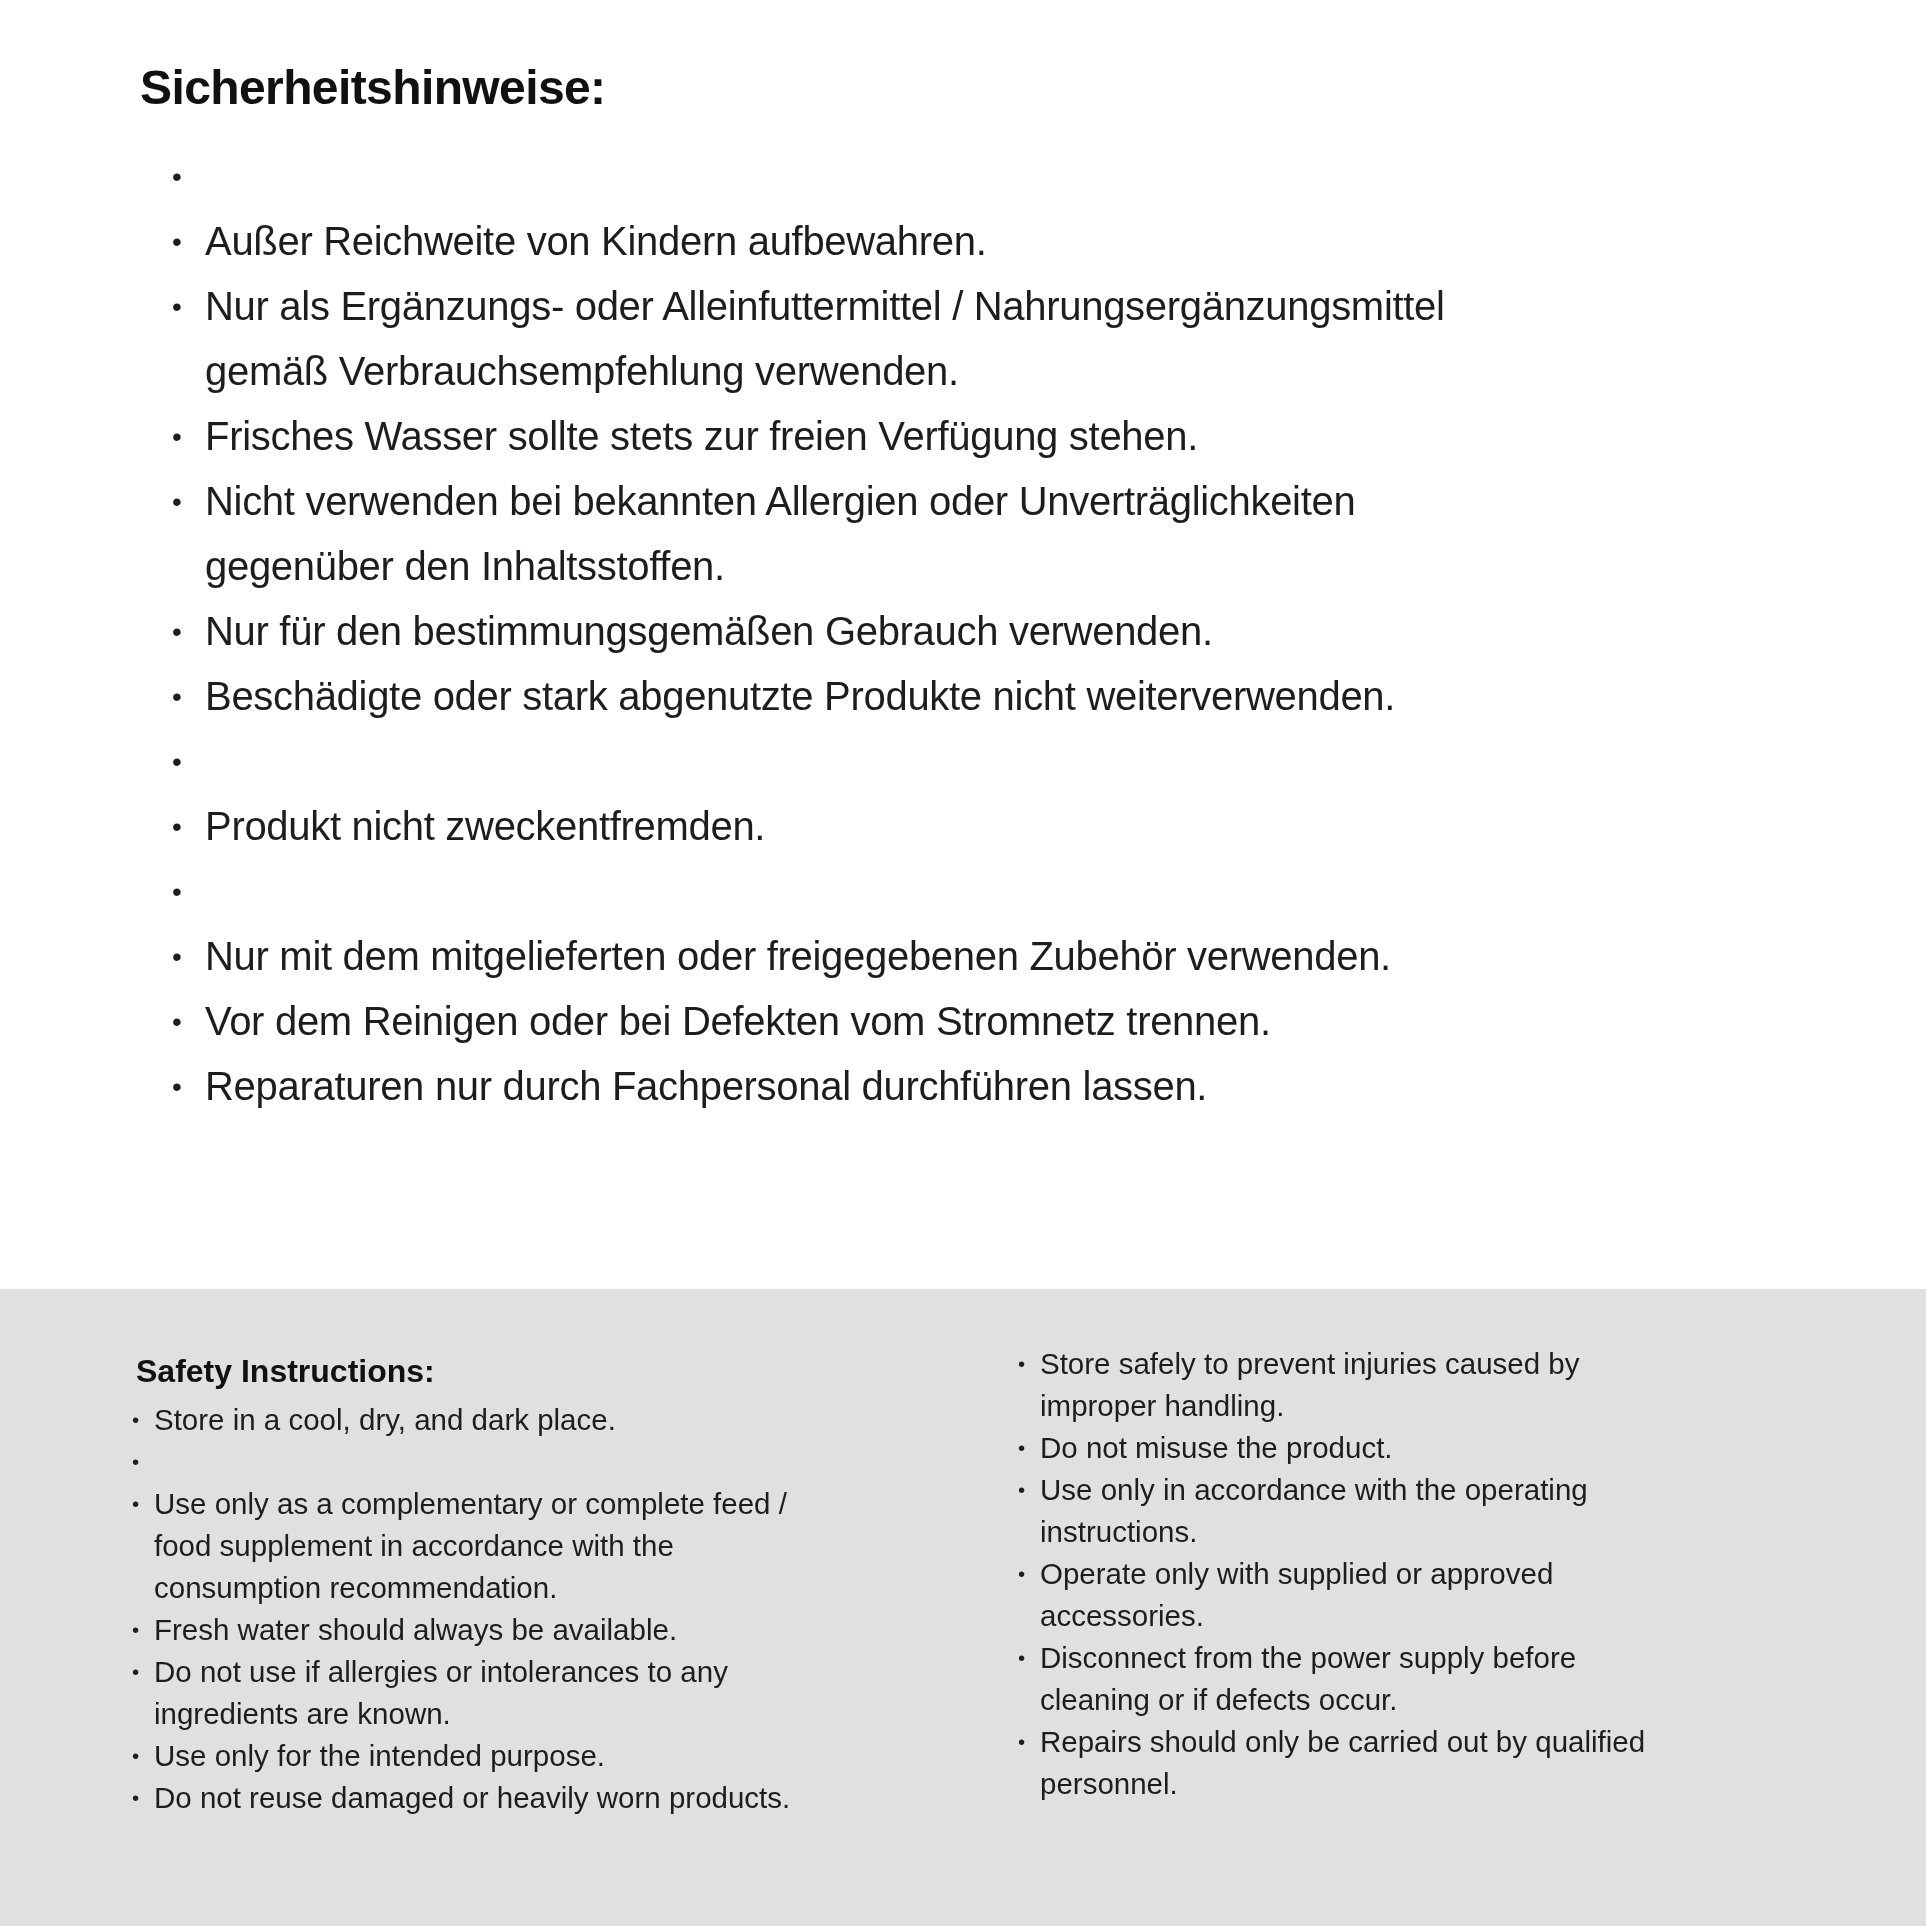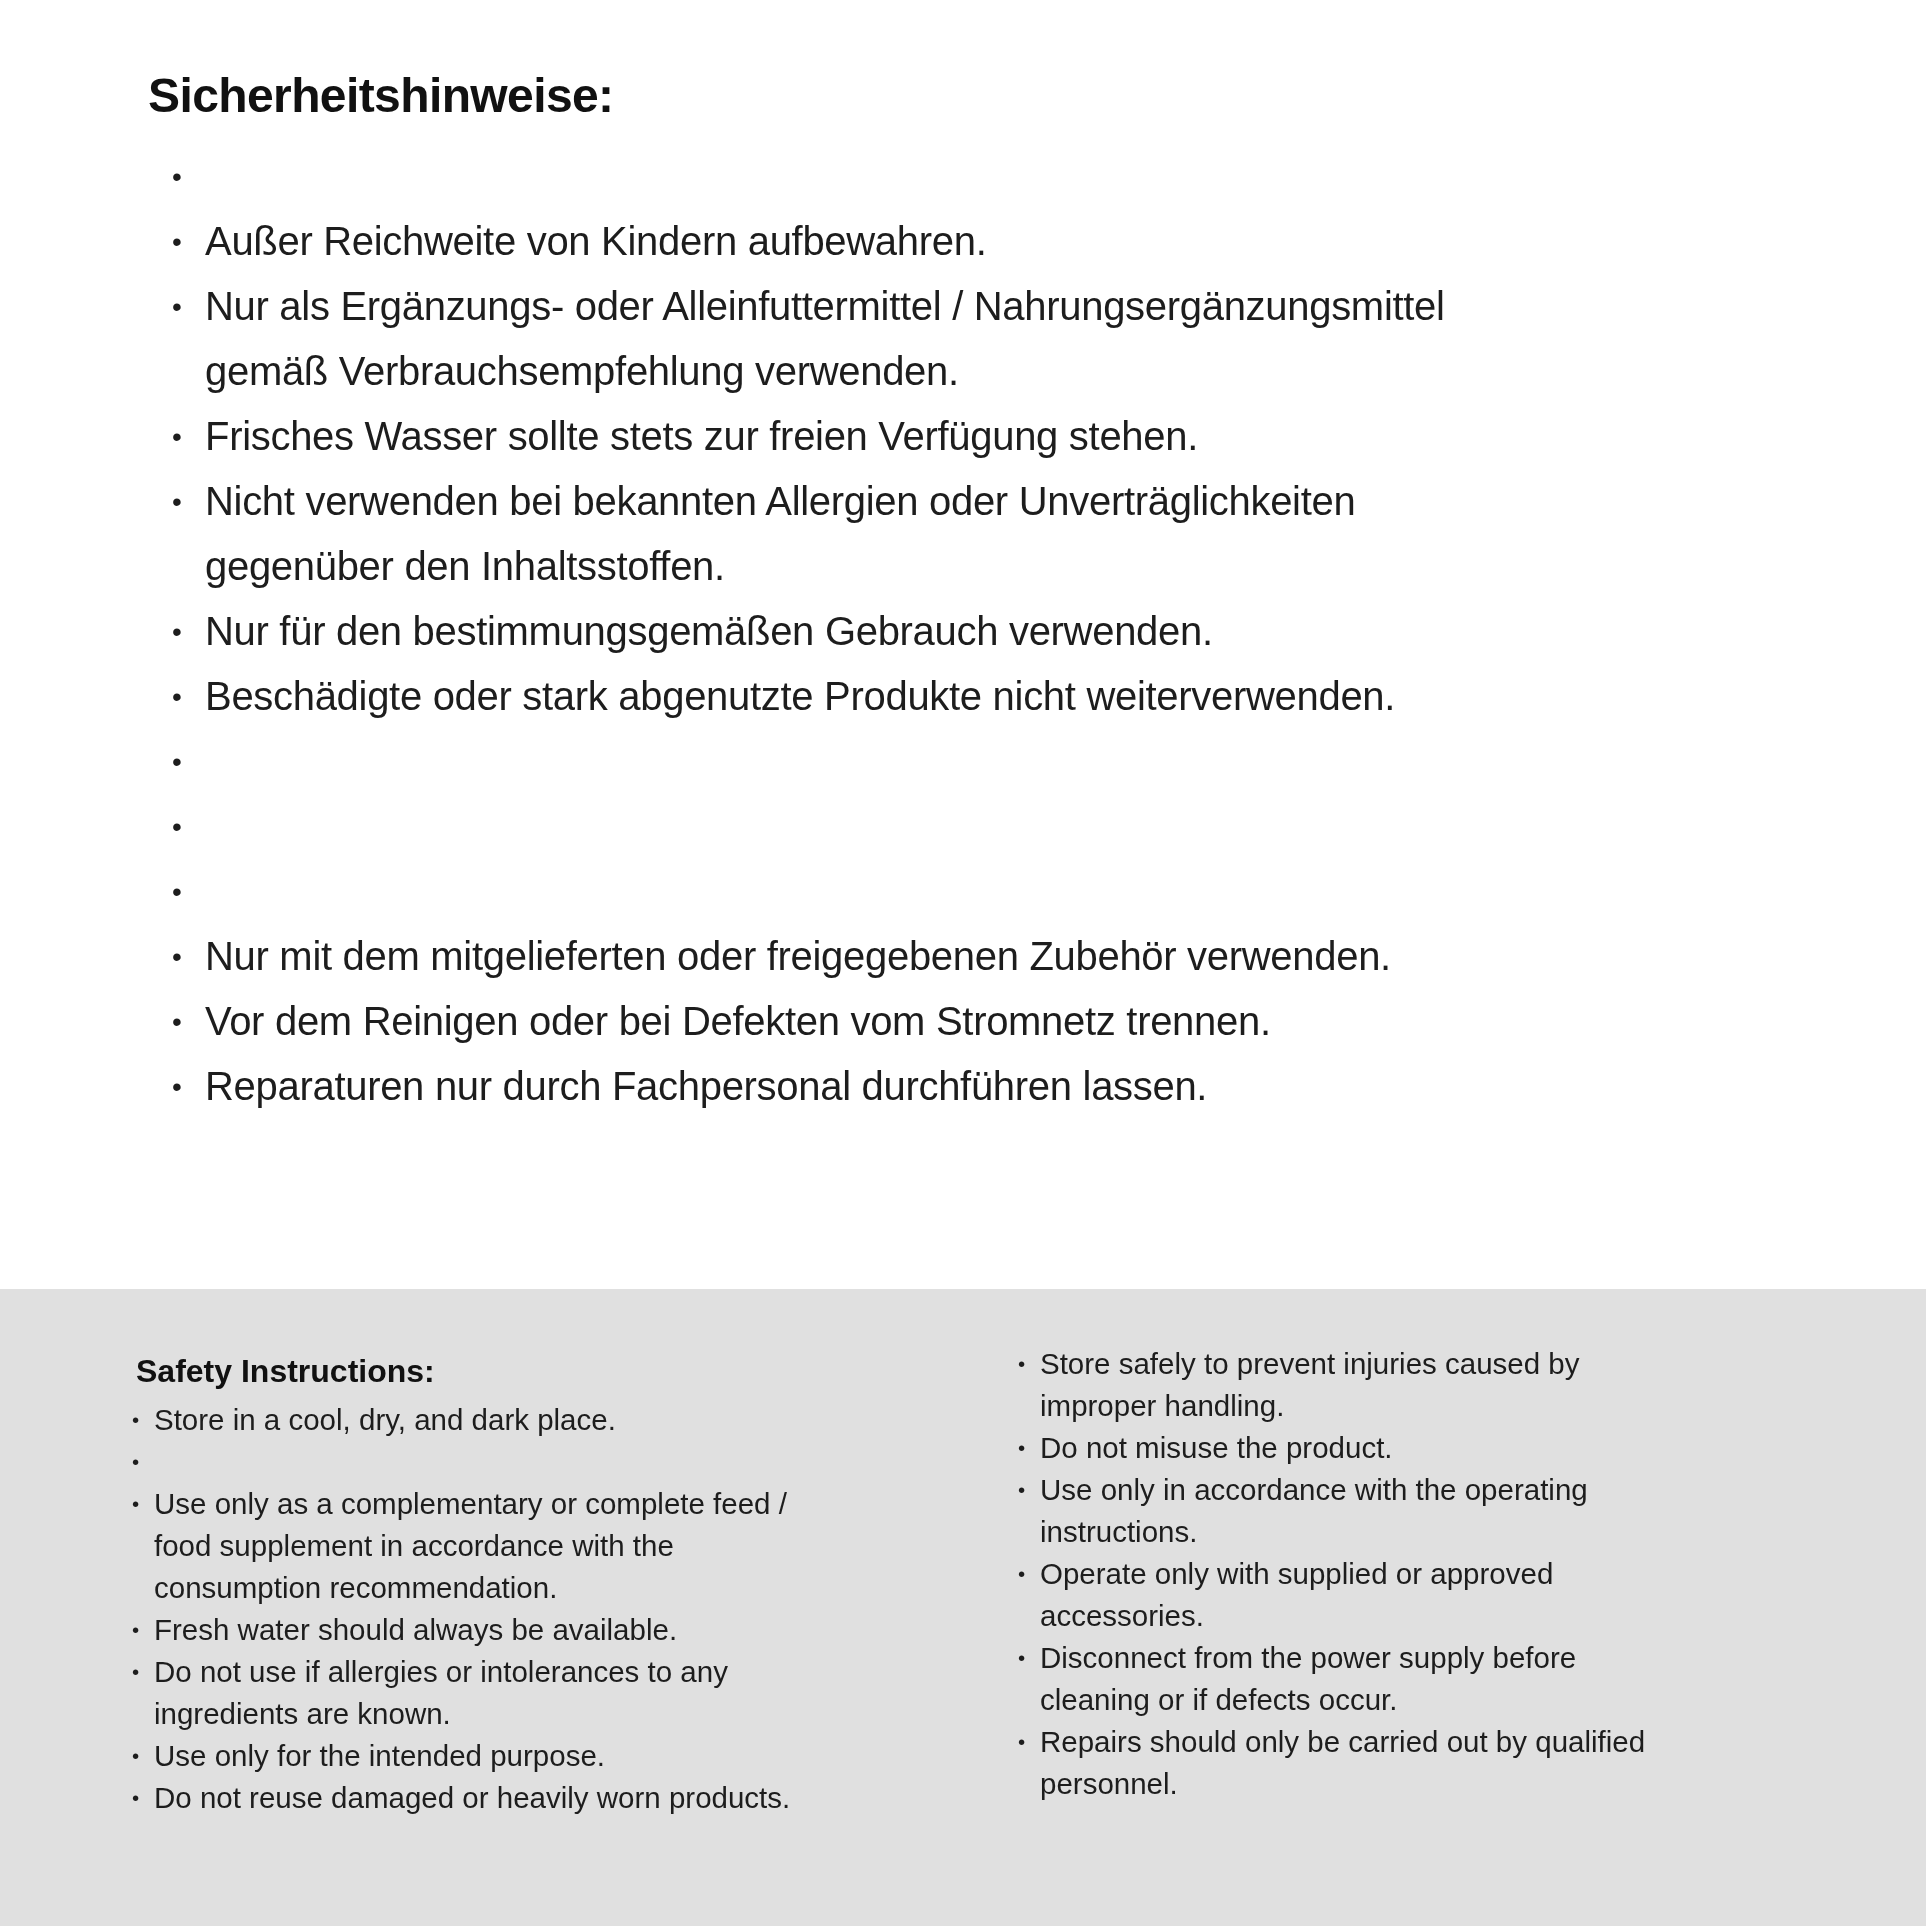--- a/index.html
+++ b/index.html
@@ -9,21 +9,21 @@
     font-family: "Liberation Sans", sans-serif;
     color: #1d1d1d;
     position: relative;
     overflow: hidden;
   }
   .page { position: absolute; inset: 0; }
 
   
   .de-heading {
     position: absolute; left: 136px; top: 56px;
-    margin: 12px;
+    margin: 4px;
     font-size: 48px; font-weight: 700;
     letter-spacing: -0.6px;
     color: #111111;
   }
   ul.list { list-style: none; margin: 0; padding: 0; }
   .de-list { position: absolute; left: 172px; top: 144px; width: 1682px; }
   .de-list li {
     display: flex; align-items: flex-start;
     font-size: 40px; line-height: 65px;
     letter-spacing: -0.3px;
@@ -88,20 +88,21 @@
       </li>
       <li>
         <span class="marker">•</span>
         <span class="btext">Beschädigte oder stark abgenutzte Produkte nicht weiterverwenden.</span>
       </li>
       <li>
         <span class="marker">•</span>
       </li>
       <li>
         <span class="marker">•</span>
+        <span class="btext">Produkt nicht zweckentfremden.</span>
       </li>
       <li>
         <span class="marker">•</span>
       </li>
       <li>
         <span class="marker">•</span>
         <span class="btext">Nur mit dem mitgelieferten oder freigegebenen Zubehör verwenden.</span>
       </li>
       <li>
         <span class="marker">•</span>

